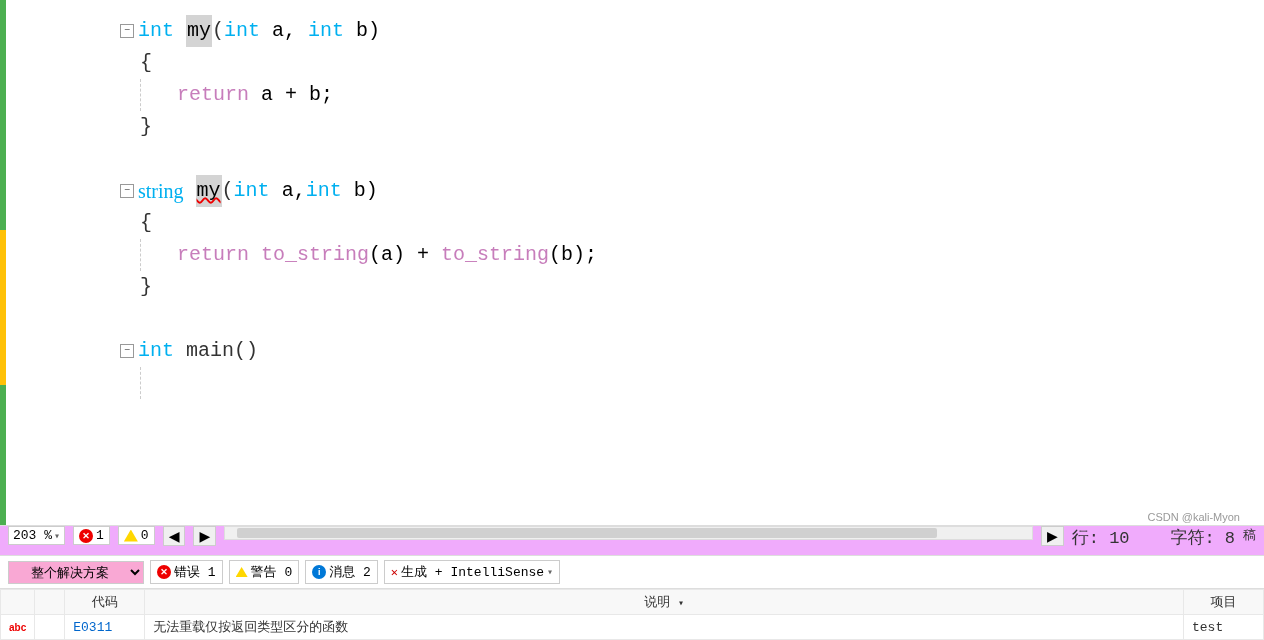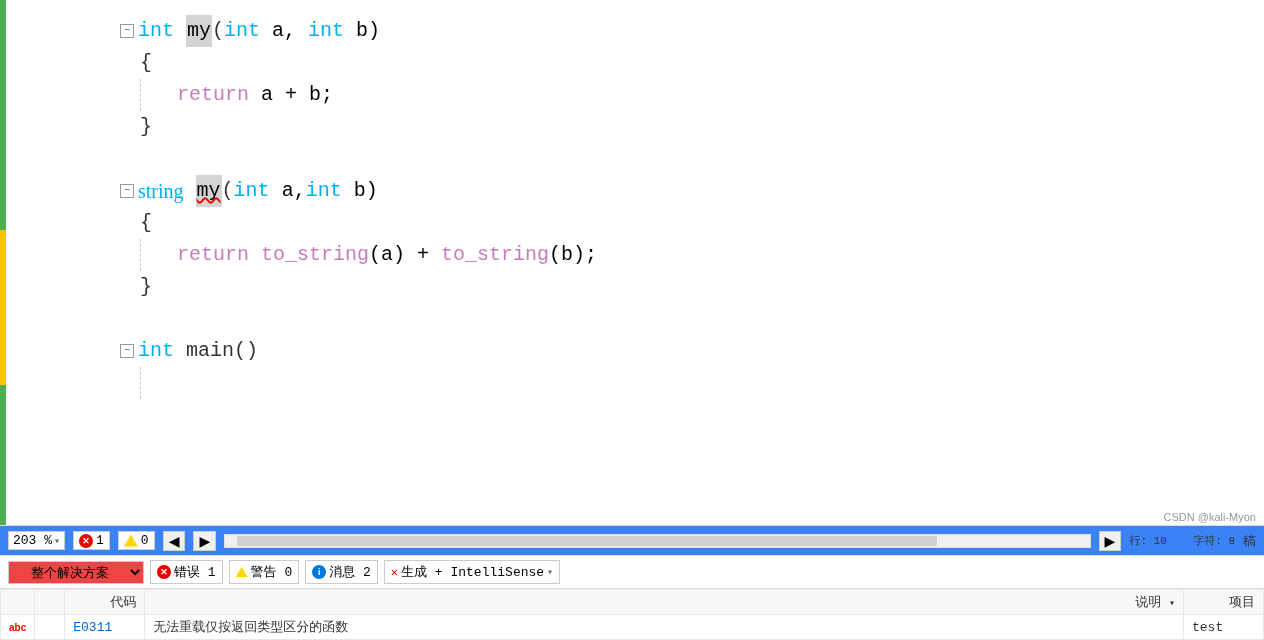--- a/index.html
+++ b/index.html
@@ -97,24 +97,24 @@
     .brace { color: #333; }
     .fn-tstring { color: #C77DBB; text-align: right; }
     .squiggle {
       text-decoration: underline wavy #e00;
       text-decoration-skip-ink: none;
     }
 
     
     .status-bar {
       height: 30px;
-      background: #3b82f6;
+      background: #f0abfc;
       border-top: 1px solid #ddd;
       display: flex;
-      align-items: center;
+      align-items: flex-start;
       padding: 0 8px;
       gap: 8px;
       font-size: 13px;
     }
 
     .zoom-control {
       display: flex;
       align-items: center;
       background: #fff;
       border: 1px solid #ccc;
@@ -147,21 +147,21 @@
       background: #f0f0f0;
       border: 1px solid #ccc;
       padding: 1px 5px;
       cursor: pointer;
       font-size: 14px;
       display: flex;
       align-items: center;
     }
 
     .position-info {
-      font-size: 11px;
+      font-size: 17px;
       color: #333;
       white-space: nowrap;
     }
 
     
     .error-panel {
       background: #fff;
       border-top: 1px solid #ddd;
     }
 
@@ -179,21 +179,21 @@
       align-items: center;
       padding: 4px 8px;
       gap: 6px;
       border-bottom: 1px solid #ddd;
     }
 
     .scope-select {
       border: 1px solid #ccc;
       padding: 2px 18px;
       font-size: 13px;
-      background: #ef4444;
+      background: #f9a8d4;
       min-width: 130px;
       text-align: center;
     }
 
     .filter-btn {
       display: flex;
       align-items: center;
       gap: 3px;
       border: 1px solid #ccc;
       padding: 2px 6px;
@@ -216,21 +216,21 @@
     .error-table {
       width: 100%;
       border-collapse: collapse;
       font-size: 13px;
     }
 
     .error-table th {
       background: #f8f8f8;
       border: 1px solid #e8e8e8;
       padding: 3px 8px;
-      text-align: right;
+      text-align: center;
       font-weight: normal;
       color: #333;
     }
 
     .error-table td {
       border: 1px solid #e8e8e8;
       padding: 3px 8px;
       color: #333;
     }
 
@@ -272,21 +272,21 @@
       color: #e00;
       font-style: normal;
       font-weight: bold;
       font-family: sans-serif;
       text-align: right;
     }
 
     .watermark {
       position: absolute;
       bottom: 2px;
-      right: 8px;
+      right: 24px;
       font-size: 11px;
       color: #999;
       font-family: sans-serif;
     }
 
     .horizontal-scrollbar {
       flex: 1;
       background: #f0f0f0;
       border: 1px solid #ddd;
       height: 14px;

